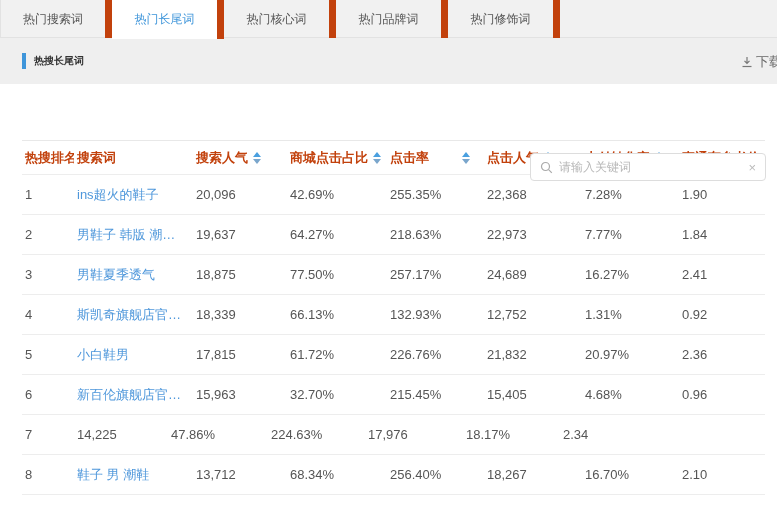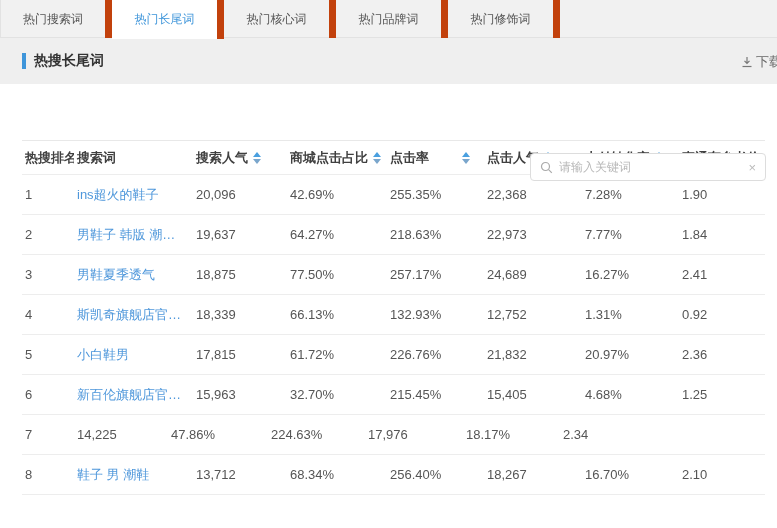--- a/index.html
+++ b/index.html
@@ -10,40 +10,40 @@
   .tabbar { display:flex; height:38px; background:#f1f1f1; border-bottom:1px solid #e2e2e2; }
   .tab { width:112px; height:38px; line-height:38px; text-align:center; font-size:12px;
     color:#555; border-right:7px solid #c2410c; cursor:pointer; }
   .tab:first-child { border-left:1px solid #e2e2e2; }
   .tab.active { background:#fff; color:#3e95da; height:39px; position:relative; z-index:2; }
 
   
   .strip { position:relative; height:46px; background:#efefef; display:flex; align-items:center; }
   .title-wrap { display:flex; align-items:center; margin-left:22px; }
   .title-bar { width:4px; height:16px; background:#3e95da; margin-right:8px; }
-  .title-text { font-size:14px; font-weight:bold; color:#333; }
+  .title-text { font-size:10px; font-weight:bold; color:#333; }
   .download { position:absolute; left:741px; top:15px; display:flex; align-items:center;
     color:#666; font-size:13px; cursor:pointer; white-space:nowrap; }
   .download svg { margin-right:3px; display:block; }
 
   
   .content { position:relative; background:#fff; height:444px; }
   .searchbox { position:absolute; top:13px; left:530px; width:236px; height:28px;
     border:1px solid #ddd; border-radius:4px; display:flex; align-items:center; padding:0 9px; background:#fff; }
   .searchbox svg { flex:none; }
   .search-input { flex:1; border:none; outline:none; font-size:12px; color:#555; margin-left:6px;
     background:transparent; font-family:inherit; min-width:0; }
   .search-input::placeholder { color:#b8b8b8; }
   .clear-x { flex:none; color:#bbb; font-size:13px; line-height:1; cursor:pointer; padding-left:6px; }
 
   
   .table { margin:56px 12px 0 22px; font-size:13px; }
   .tr { display:flex; align-items:center; height:40px; border-bottom:1px solid #ededed; color:#555; }
   .thead { display:flex; align-items:center; height:35px; border-top:1px solid #e8e8e8;
-    border-bottom:1px solid #ededed; color:#404040; font-weight:bold; }
+    border-bottom:1px solid #ededed; color:#c2410c; font-weight:bold; }
   .cell { padding-left:3px; overflow:hidden; white-space:nowrap; text-overflow:ellipsis; }
   .c0 { width:52px; }
   .c1 { width:119px; padding-right:8px; }
   .c2 { width:94px; }
   .c3 { width:100px; }
   .c4 { width:97px;gap:28px; }
   .c5 { width:98px; }
   .c6 { width:97px; }
   .c7 { width:83px; }
   .keyword { color:#4e97db; cursor:pointer; }
@@ -190,21 +190,21 @@
     <div class="cell c7">2.36</div>
   </div>
         <div class="tr">
     <div class="cell c0">6</div>
     <div class="cell c1 keyword">新百伦旗舰店官方正品</div>
     <div class="cell c2">15,963</div>
     <div class="cell c3">32.70%</div>
     <div class="cell c4">215.45%</div>
     <div class="cell c5">15,405</div>
     <div class="cell c6">4.68%</div>
-    <div class="cell c7">1.25</div>
+    <div class="cell c7">0.96</div>
   </div>
         <div class="tr">
     <div class="cell c0">7</div>
     <div class="cell c2">14,225</div>
     <div class="cell c3">47.86%</div>
     <div class="cell c4">224.63%</div>
     <div class="cell c5">17,976</div>
     <div class="cell c6">18.17%</div>
     <div class="cell c7">2.34</div>
   </div>

